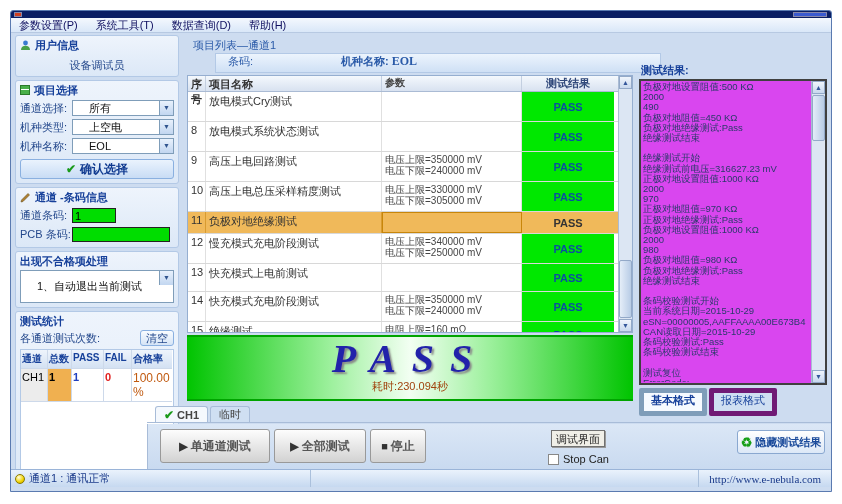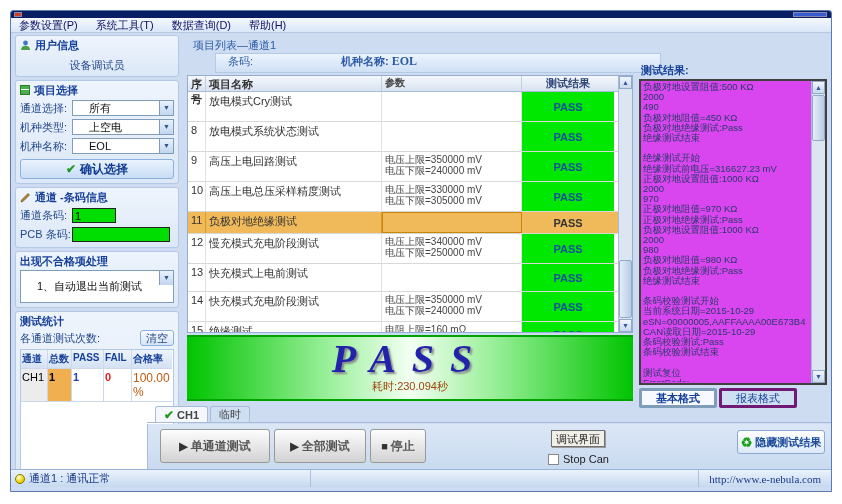--- a/index.html
+++ b/index.html
@@ -78,21 +78,21 @@
   .stopcan { position:absolute; left:400px; top:29px; display:flex; align-items:center; gap:4px; color:#222; }
   .stopcan .box { width:11px; height:11px; background:#fff; border:1px solid #888; }
   .hide-btn { position:absolute; right:8px; top:6px; width:88px; height:24px; background:linear-gradient(#ffffff,#dce8f7); border:1px solid #8aa8d0; border-radius:3px; display:flex; align-items:center; justify-content:center; gap:3px; color:#1a4a9a; font-weight:bold; cursor:pointer; }
   .recycle { color:#18a018; font-size:13px; }
 
   
   .rpanel-title { position:absolute; left:630px; top:52px; color:#16409a; font-weight:bold; }
   .logbox { position:absolute; left:628px; top:68px; width:188px; height:306px; background:#d946ef; border:2px solid #404040; }
   .logtext { position:absolute; left:2px; top:1px; width:168px; height:300px; color:#2a3a6a; font-size:9.5px; line-height:10.2px; white-space:pre-line; overflow:hidden; }
   .fmt-tabs { position:absolute; left:628px; top:377px; display:flex; gap:2px; }
-  .fmt-tab { height:20px; padding:0 14px; border:3px solid #701a75; border-radius:2px; background:#cfdff2; color:#16409a; line-height:15px; cursor:pointer; }
+  .fmt-tab { height:28px; padding:0 7px; border:5px solid #701a75; border-radius:2px; background:#cfdff2; color:#16409a; line-height:15px; cursor:pointer; }
   .fmt-tab.active { background:#f6faff; font-weight:bold; border-color:#7f9db9; }
 
   
   .statusbar { position:absolute; left:0; top:458px; width:100%; height:18px; background:linear-gradient(#eaf2fc,#c6d9f0); border-top:1px solid #9ab4d8; display:flex; align-items:center; color:#1a3a8a; }
   .statusbar .seg-l { display:flex; align-items:center; gap:4px; padding-left:4px; width:300px; border-right:1px solid #aac0dc; height:100%; }
   .ball { width:10px; height:10px; border-radius:50%; background:radial-gradient(circle at 35% 30%,#fffbe0,#f2d400 60%,#b89a00); border:1px solid #8a7a00; }
   .seg-r { margin-left:auto; padding-right:10px; border-left:1px solid #aac0dc; height:100%; display:flex; align-items:center; padding-left:10px; font-family:"Liberation Serif",serif; }
 </style>
 </head>
 <body>

